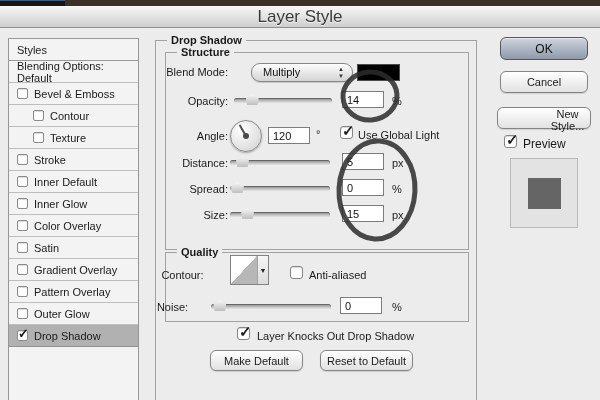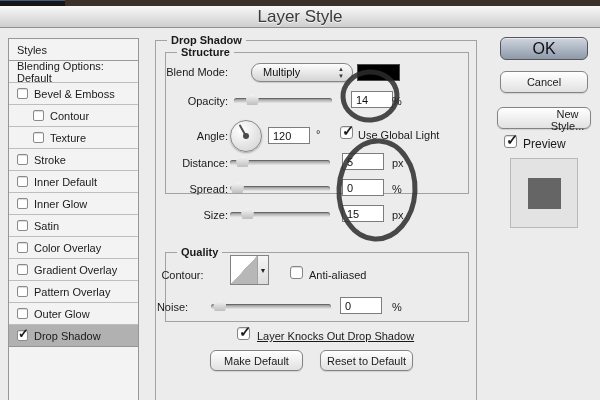--- a/index.html
+++ b/index.html
@@ -72,21 +72,21 @@
     border:1px solid #828282; background:#fff; display:flex; }
   .contour-swatch { width:27px; height:100%; border-right:1px solid #a3a3a3;
     background:linear-gradient(to bottom right, #ffffff 49.5%, #b7b7b7 50%); }
   .contour-arrow { flex:1; background:linear-gradient(#f6f6f6,#dcdcdc); font-size:7px; color:#222;
     display:flex; align-items:center; justify-content:center; }
 
   .btn { position:absolute; border:1px solid #848484; border-radius:6px;
     background:linear-gradient(#ffffff,#e1e1e1); font-size:11px; color:#1a1a1a;
     font-family:inherit; text-align:center; box-shadow:0 1px 1px rgba(0,0,0,.12); cursor:default; }
   .btn.primary { background:linear-gradient(#cfd5de,#8e99a9); border:1px solid #54565c;
-    font-size:16px; color:#101010; box-shadow:inset 0 1px 0 rgba(255,255,255,.5); }
+    font-size:12px; color:#101010; box-shadow:inset 0 1px 0 rgba(255,255,255,.5); }
 
   .preview-well { position:absolute; left:510px; top:158px; width:68px; height:70px;
     background:#e3e3e3; border:1px solid #b9b9b9; }
   .preview-square { position:absolute; left:17px; top:19px; width:33px; height:31px; background:#656565; }
 
   .annot { position:absolute; left:0; top:0; width:600px; height:400px; pointer-events:none; }
 </style>
 </head>
 <body>
 
@@ -126,25 +126,25 @@
     <div class="side-row">
       <span class="cb"></span>
       <span>Inner Default</span>
     </div>
     <div class="side-row">
       <span class="cb"></span>
       <span>Inner Glow</span>
     </div>
     <div class="side-row">
       <span class="cb"></span>
+      <span>Color Overlay</span>
+    </div>
+    <div class="side-row">
+      <span class="cb"></span>
       <span>Satin</span>
-    </div>
-    <div class="side-row">
-      <span class="cb"></span>
-      <span>Color Overlay</span>
     </div>
     <div class="side-row">
       <span class="cb"></span>
       <span>Gradient Overlay</span>
     </div>
     <div class="side-row">
       <span class="cb"></span>
       <span>Pattern Overlay</span>
     </div>
     <div class="side-row">
@@ -154,37 +154,37 @@
     <div class="side-row selected">
       <span class="cb checked"></span>
       <span>Drop Shadow</span>
     </div>
   </div>
 
   <div class="fieldset" style="left:155px; top:40px; width:322px; height:370px;">
     <span class="fieldset-label">Drop Shadow</span>
   </div>
 
-  <div class="fieldset" style="left:165px; top:52px; width:304px; height:142px;text-decoration:underline;">
+  <div class="fieldset" style="left:165px; top:52px; width:304px; height:198px;text-decoration:underline;">
     <span class="fieldset-label">Structure</span>
   </div>
 
   <span class="row-label" style="top:66px;">Blend Mode:</span>
   <div class="popup">
     <span>Multiply</span>
     <span class="arrows">▲<br>▼</span>
   </div>
   <div class="colorswatch"></div>
 
   <span class="row-label" style="top:95px;">Opacity:</span>
   <div class="pslider" style="left:234px; top:93px; width:98px;">
     <div class="track"></div>
     <div class="thumb" style="left:12%;"></div>
   </div>
-  <input class="value-box" style="left: 342px; top: 91px; margin-left: 9px;" value="14">
+  <input class="value-box" style="left: 342px; top: 91px;" value="14">
   <span class="unit" style="left:392px; top:95px;">%</span>
 
   <span class="row-label" style="top:130px;">Angle:</span>
   <div class="dial">
     <div class="needle"></div>
     <div class="hub"></div>
   </div>
   <input class="value-box" style="left: 268px; top: 127px; width: 42px;" value="120">
   <span class="unit" style="left:316px; top:128px;">°</span>
   <span class="checkbox13 checked" style="position:absolute; left:340px; top:126px;"></span>
@@ -228,21 +228,21 @@
 
   <span class="q-label" style="left:140px; width:65px; top:301px;">Noise:</span>
   <div class="pslider" style="left:211px; top:299px; width:120px;">
     <div class="track"></div>
     <div class="thumb" style="left:2%;"></div>
   </div>
   <input class="value-box" style="left: 340px; top: 297px;" value="0">
   <span class="unit" style="left:392px; top:301px;">%</span>
 
   <span class="checkbox13 checked" style="position:absolute; left:237px; top:327px;"></span>
-  <span class="ck-label" style="left:257px; top:330px;text-decoration:underline;">Layer Knocks Out Drop Shadow</span>
+  <span class="ck-label" style="left:257px; top:330px;">Layer Knocks Out Drop Shadow</span>
 
   <button class="btn" style="left:210px; top:350px; width:93px; height:21px;">Make Default</button>
   <button class="btn" style="left:320px; top:350px; width:93px; height:21px;">Reset to Default</button>
 
   <button class="btn primary" style="left:500px; top:37px; width:88px; height:23px;">OK</button>
   <button class="btn" style="left:500px; top:71px; width:88px; height:22px;">Cancel</button>
   <button class="btn" style="left:497px; top:107px; width:94px; height:22px;padding-left:47px;">New Style...</button>
   <span class="checkbox13 checked" style="position:absolute; left:504px; top:135px;"></span>
   <span class="ck-label" style="left:523px; top:137px; font-size:12px;">Preview</span>
   <div class="preview-well">

